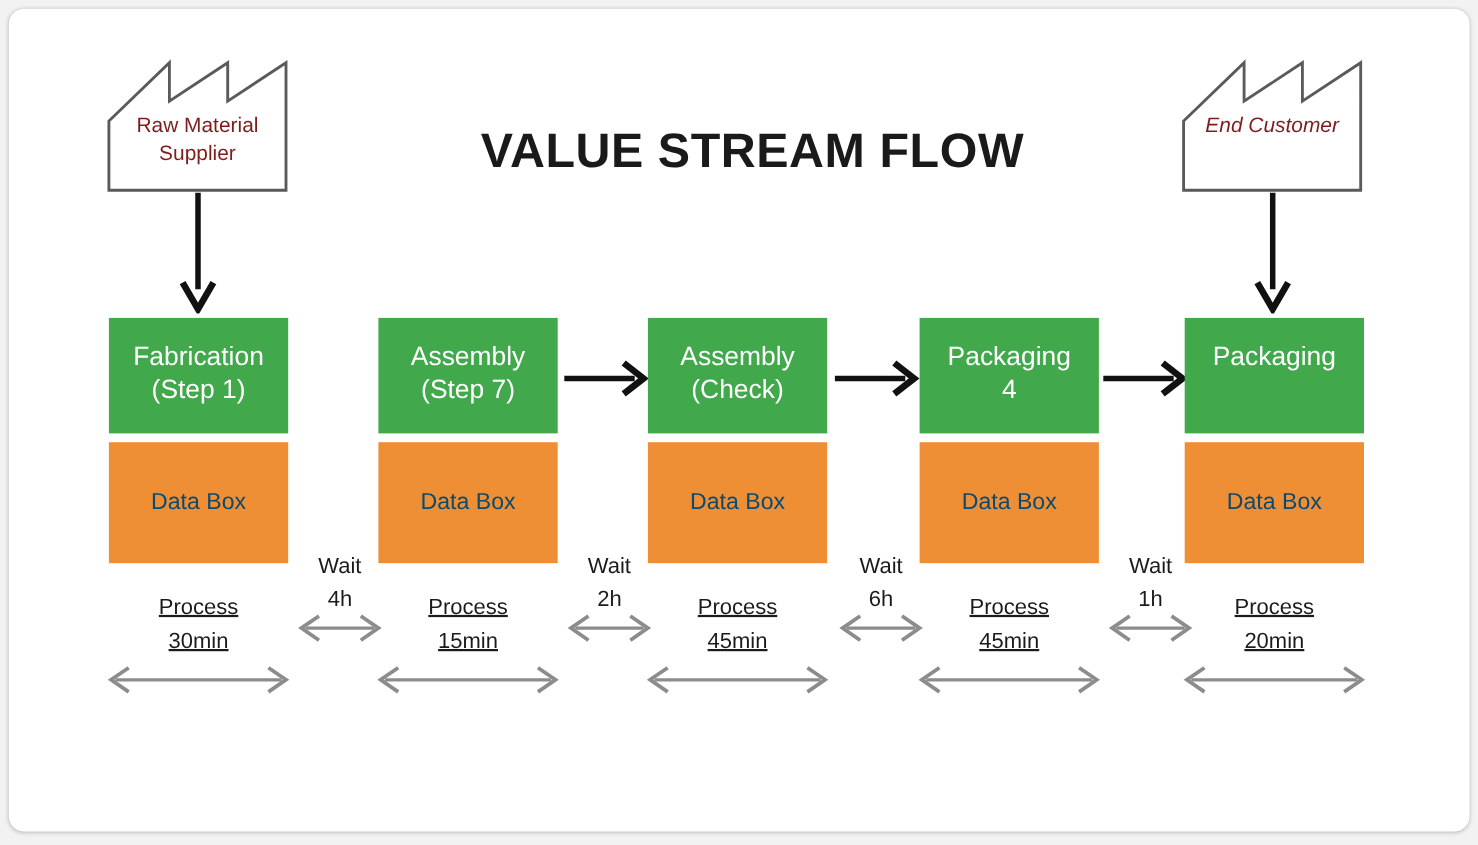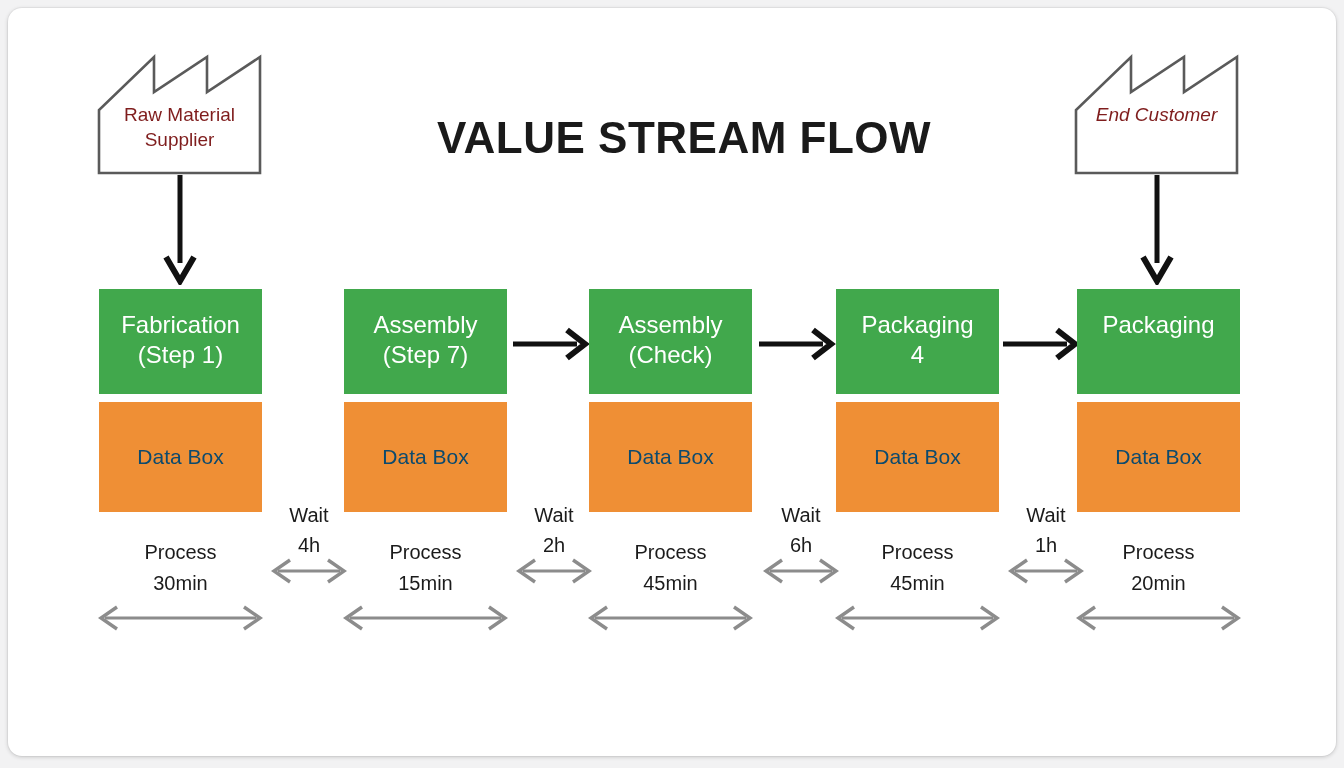--- a/index.html
+++ b/index.html
@@ -110,20 +110,21 @@
   .proc-time {
     position: absolute;
     top: 248px;
     left: -6px;
     width: 175px;
     text-align: center;
     font-size: 20px;
     line-height: 31px;
     color: #1b1b1b;
     white-space: pre-line;
+    text-decoration: underline;
   }
   .proc-arrow {
     position: absolute;
     top: 316px;
     left: -2px;
     width: 167px;
     height: 26px;
   }
 
   

